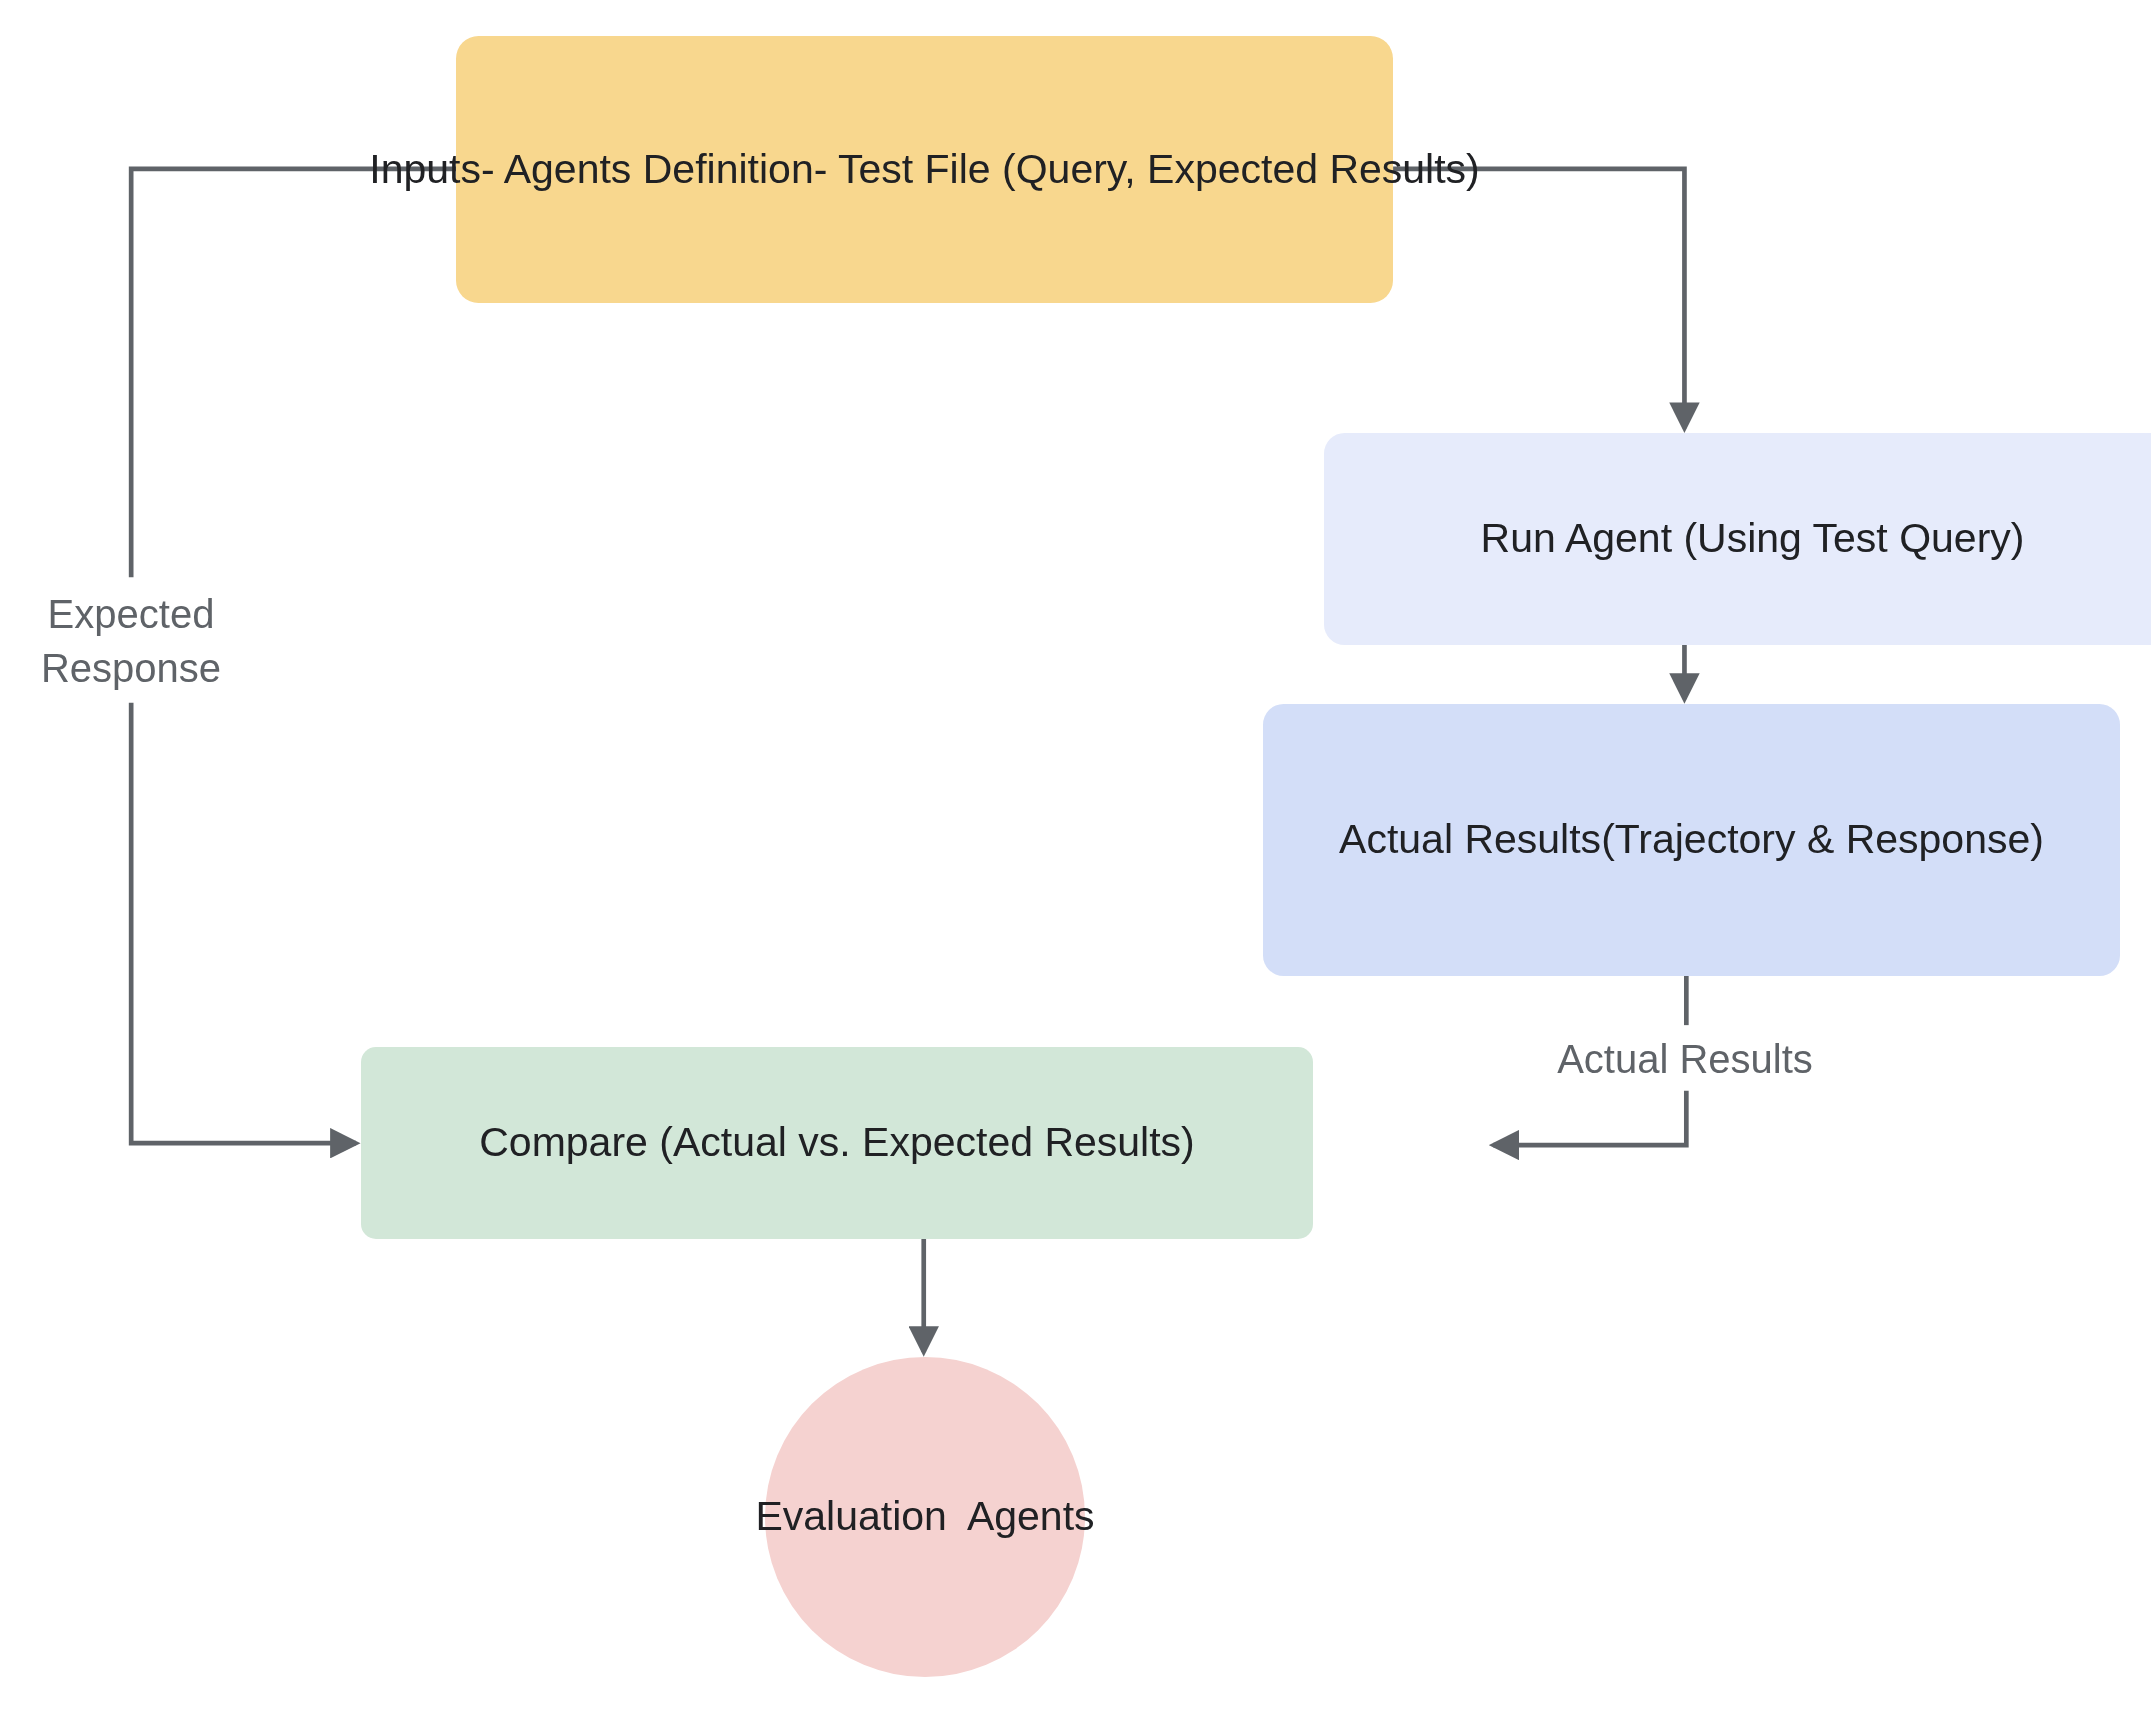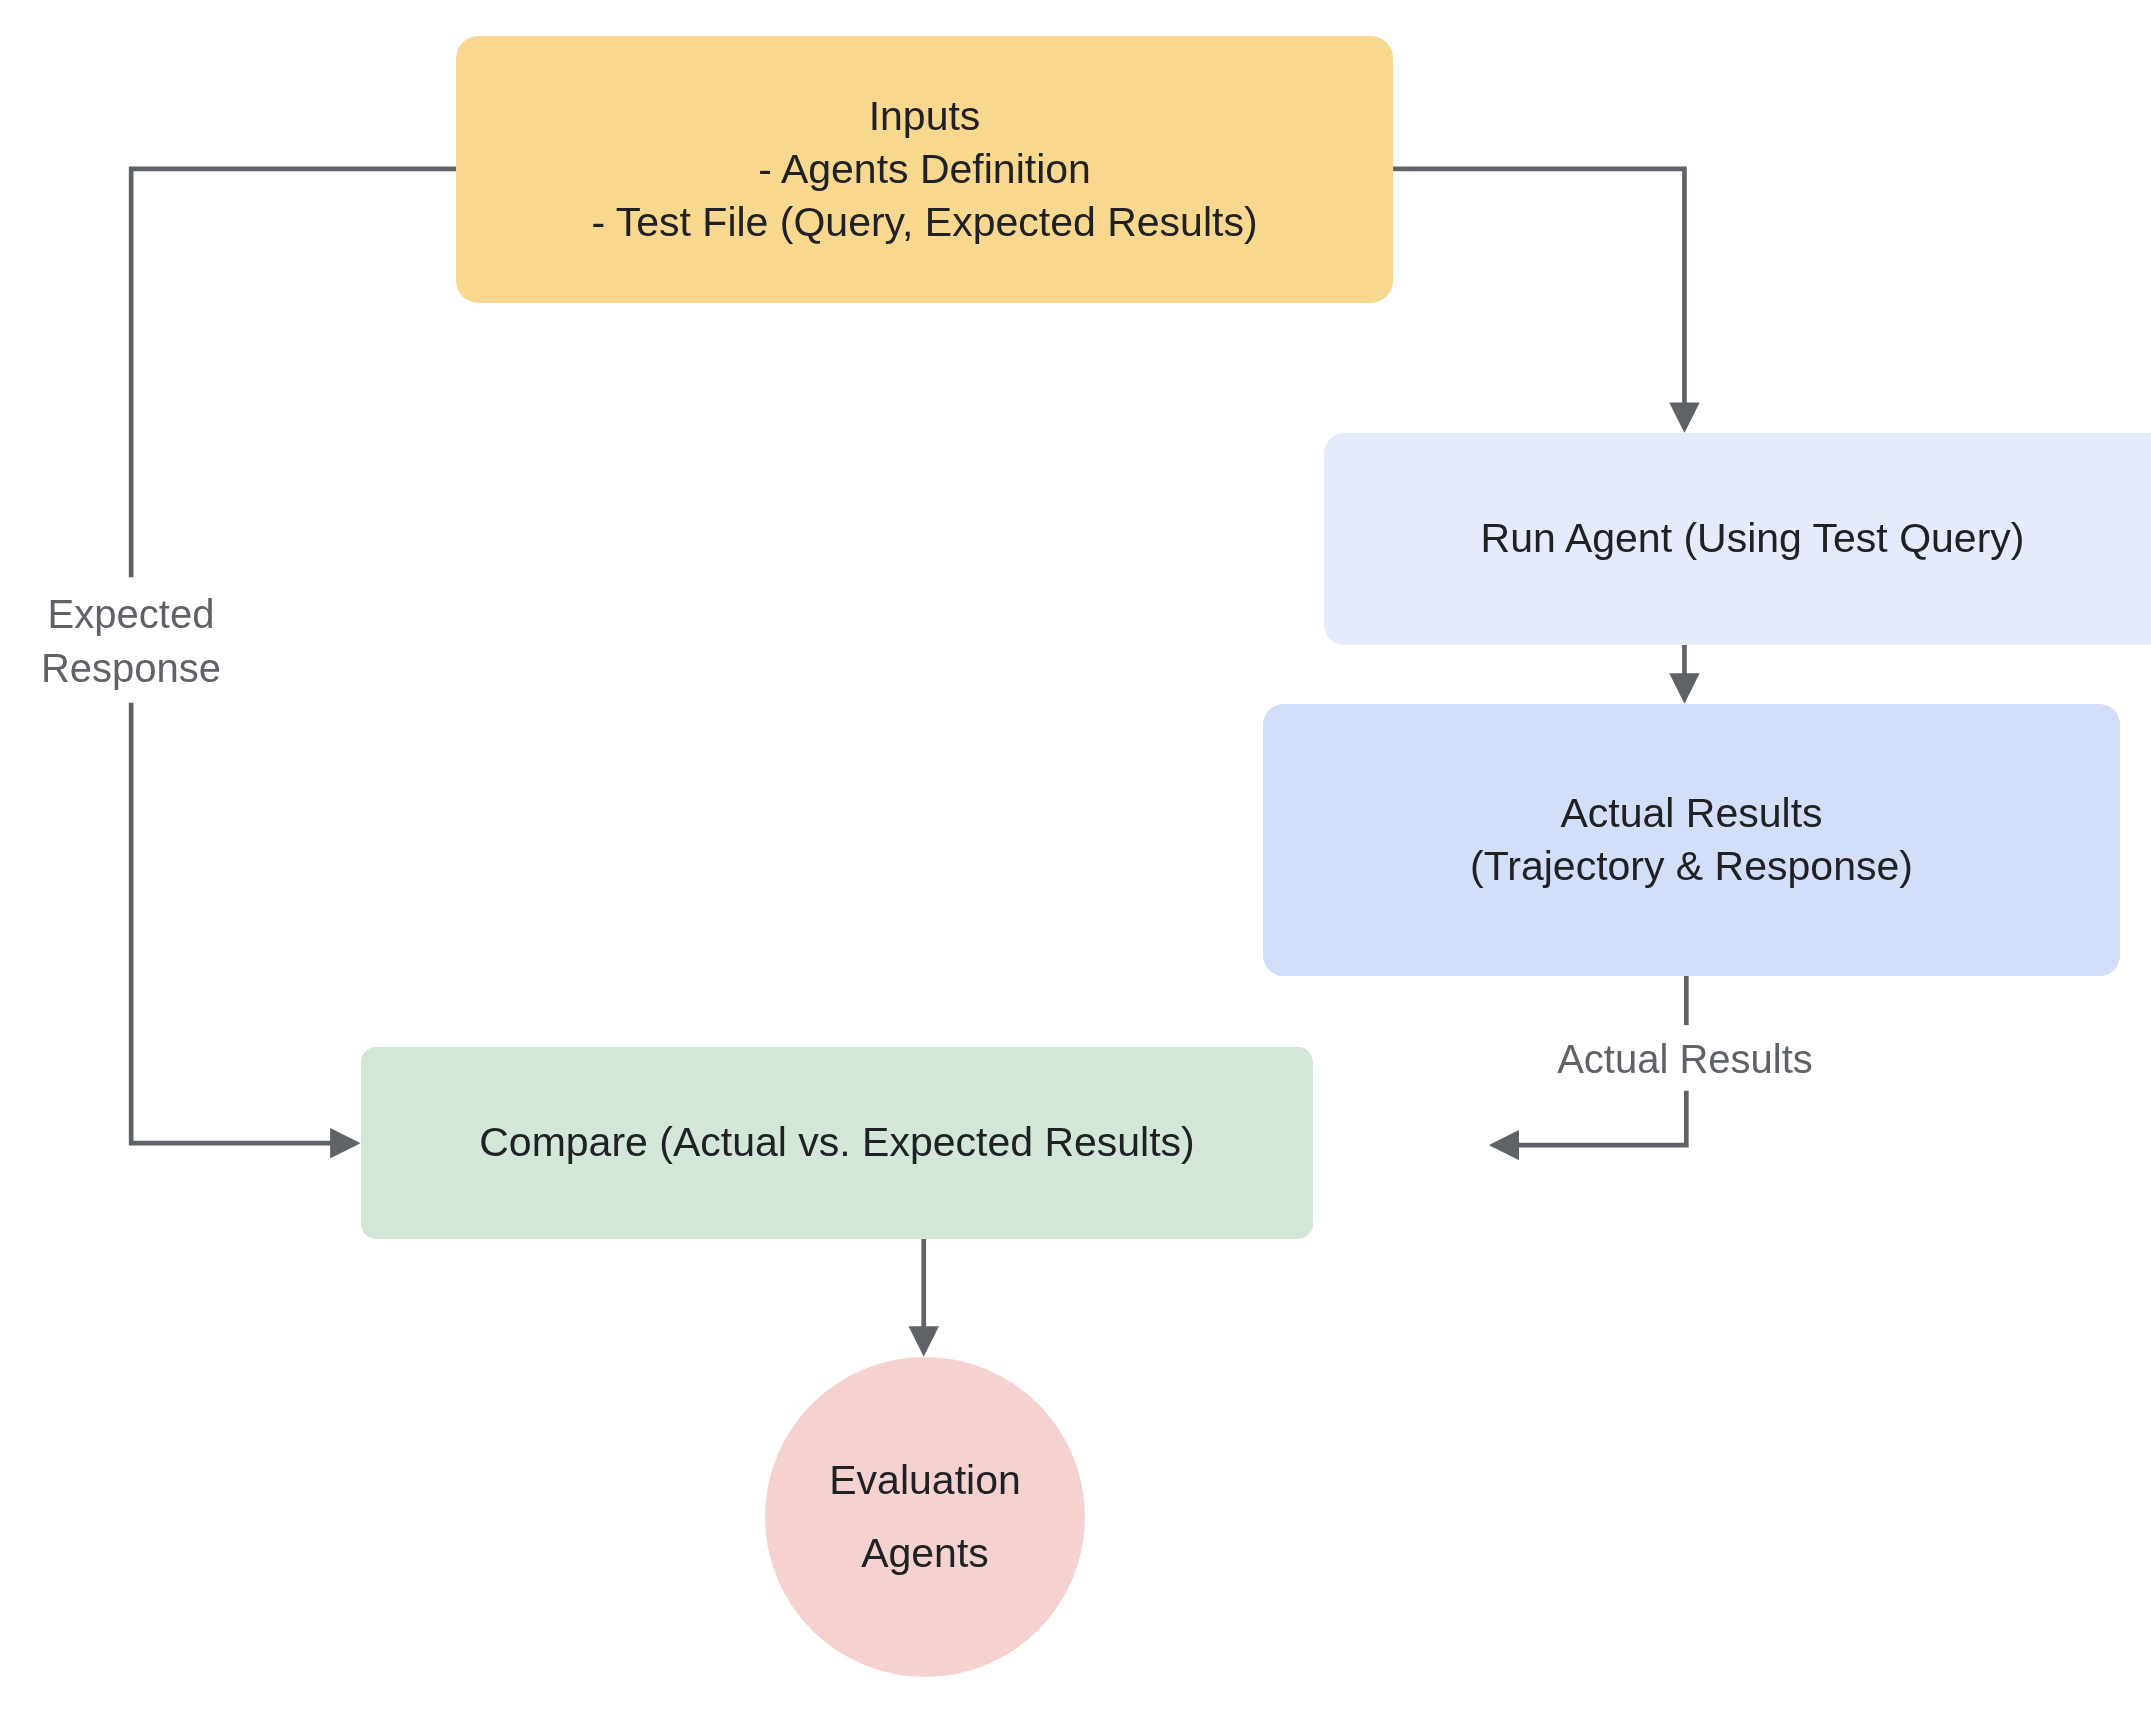--- a/index.html
+++ b/index.html
@@ -22,21 +22,21 @@
     height: 1713px;
   }
   .edge-path {
     fill: none;
     stroke: #5F6368;
     stroke-width: 5;
   }
   .node {
     position: absolute;
     display: flex;
-    flex-direction: column;
+    flex-direction: row;
     align-items: center;
     justify-content: center;
     text-align: center;
     color: #202124;
     font-size: 41px;
     line-height: 1.3;
     box-sizing: border-box;
   }
   .node .line { white-space: nowrap; }
   .node-inputs {

